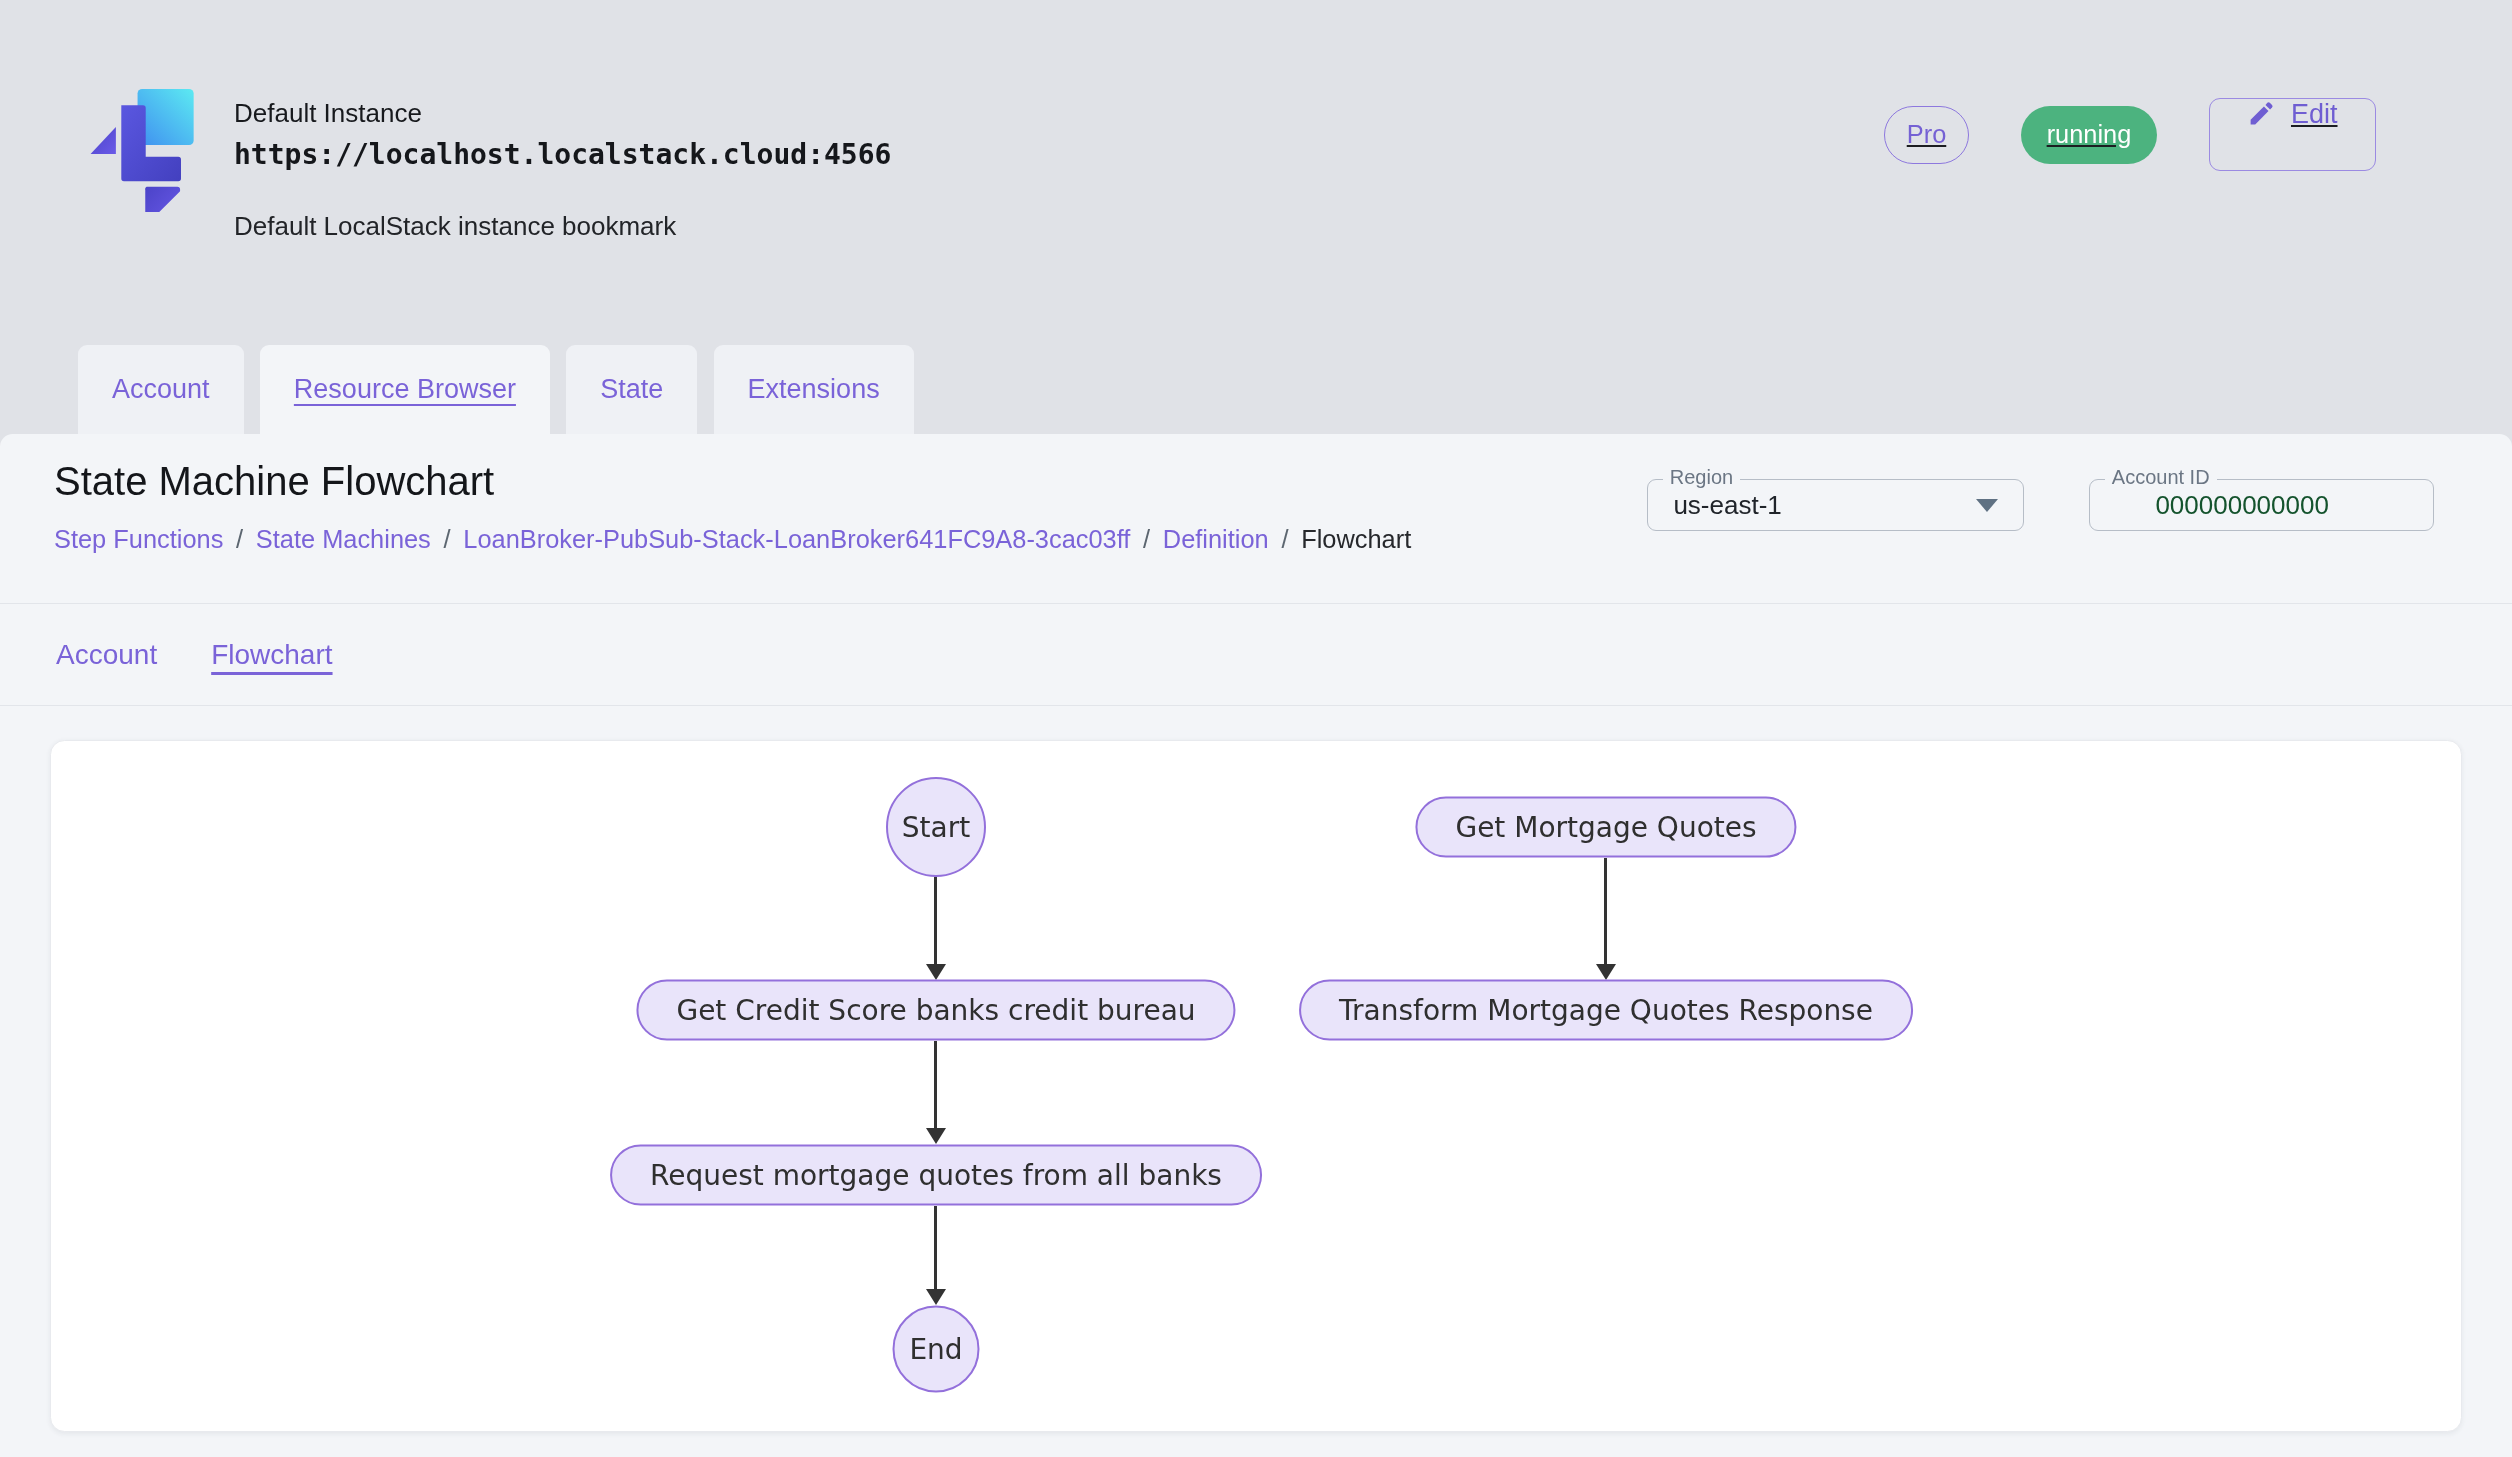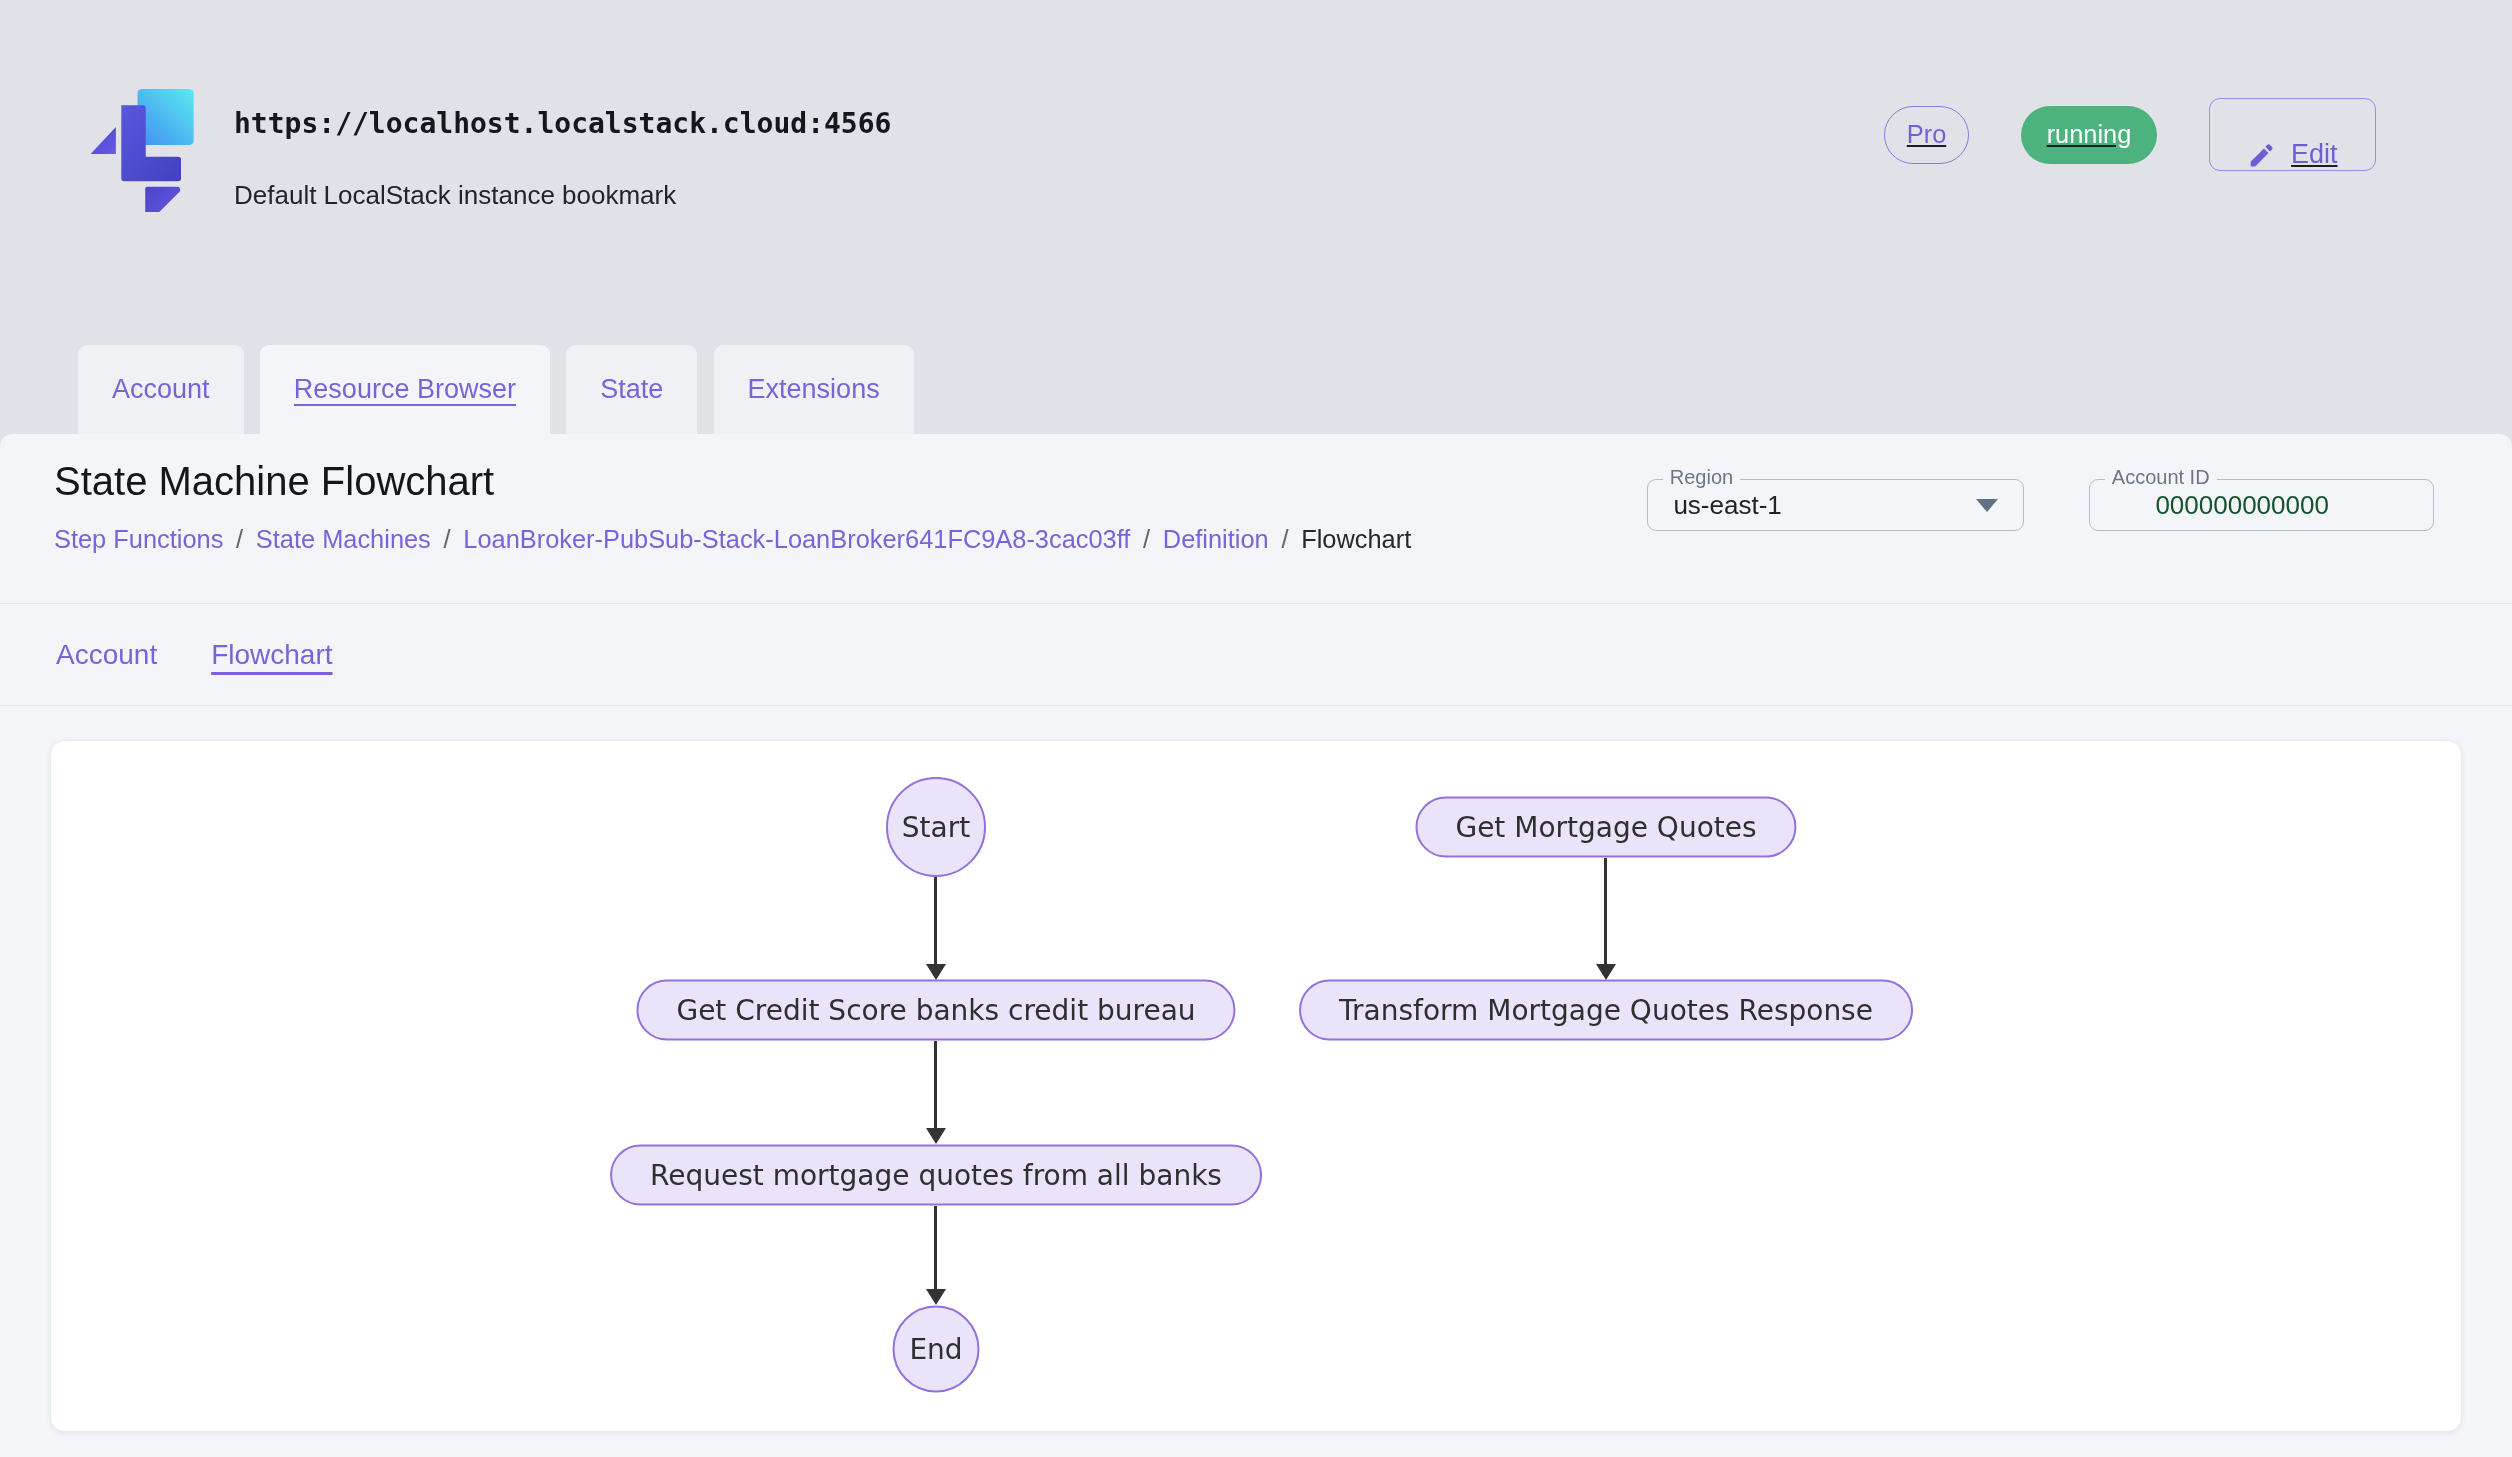--- a/index.html
+++ b/index.html
@@ -17,21 +17,21 @@
   .logo { position:absolute; left:83px; top:89px; width:120px; height:123px; }
   .inst-block { position:absolute; left:234px; top:98px; }
   .inst-name { font-size:26px; color:#17191d; }
   .inst-url  { font-family:"DejaVu Sans Mono", monospace; font-weight:bold; font-size:28px; color:#15171b; margin-top:9px; }
   .inst-desc { font-size:26px; color:#222428; margin-top:40px; }
 
   .header-actions { position:absolute; right:136px; top:98px; display:flex; align-items:center; gap:52px;text-decoration:underline; }
   .pill { display:flex; align-items:center; justify-content:center; height:58px; border-radius:29px; font-size:25.4px; }
   .pro-pill { width:85px; border:1.8px solid #8d78de; color:#7561d4; background:transparent; }
   .running-pill { width:136px; background:#4cb37f; color:#fff; }
-  .edit-btn { display:flex; align-items:flex-end; justify-content:center; gap:14.5px; width:167px; height:73px;
+  .edit-btn { display:flex; align-items:flex-start; justify-content:center; gap:14.5px; width:167px; height:73px;
               border:1.8px solid #9b8ae2; border-radius:11px; background:transparent; color:#6f5ed2;
               font-size:27px; cursor:pointer; }
 
   
   .tab-row { position:absolute; left:78px; top:345px; display:flex; gap:16.3px; align-items:flex-end; height:89px; }
   .tab { height:89px; display:flex; align-items:center; padding:0 34px; background:#f3f5f8;
          border-radius:9px 9px 0 0; font-size:27px; color:#7a63d8; cursor:pointer; white-space:nowrap; }
   .tab.inactive { background:#eff1f5; }
   .tab.active span { text-decoration:underline; text-underline-offset:6.4px; text-decoration-thickness:2.3px; }
 
@@ -107,20 +107,21 @@
           <stop offset="1" stop-color="#6a5ae8"></stop>
       </linearGradient>
     </defs>
     <rect x="60" y="0" width="62" height="62" rx="5" fill="url(#gcyan)"></rect>
     <path d="M42 18 h24 a3 3 0 0 1 3 3 v54 h36 a3 3 0 0 1 3 3 v21 a3 3 0 0 1 -3 3 h-60 a3 3 0 0 1 -3 -3 z" fill="url(#gpurp)"></path>
     <path d="M8 72 L36 42 L36 72 Z" fill="url(#gpurp2)"></path>
     <path d="M70 110 h34 a3 3 0 0 1 3 3 v2 L72 150 a2 2 0 0 1 -3.5 -1.5 v-35 a3 3 0 0 1 1.5 -3.5 z" fill="url(#gpurp2)" transform="translate(0,-2)"></path>
   </svg>
 
   <div class="inst-block">
+    <div class="inst-name">Default Instance</div>
     <div class="inst-url">https://localhost.localstack.cloud:4566</div>
     <div class="inst-desc">Default LocalStack instance bookmark</div>
   </div>
 
   <div class="header-actions">
     <div class="pill pro-pill">
       <span>Pro</span>
     </div>
     <div class="pill running-pill">
       <span>running</span>

